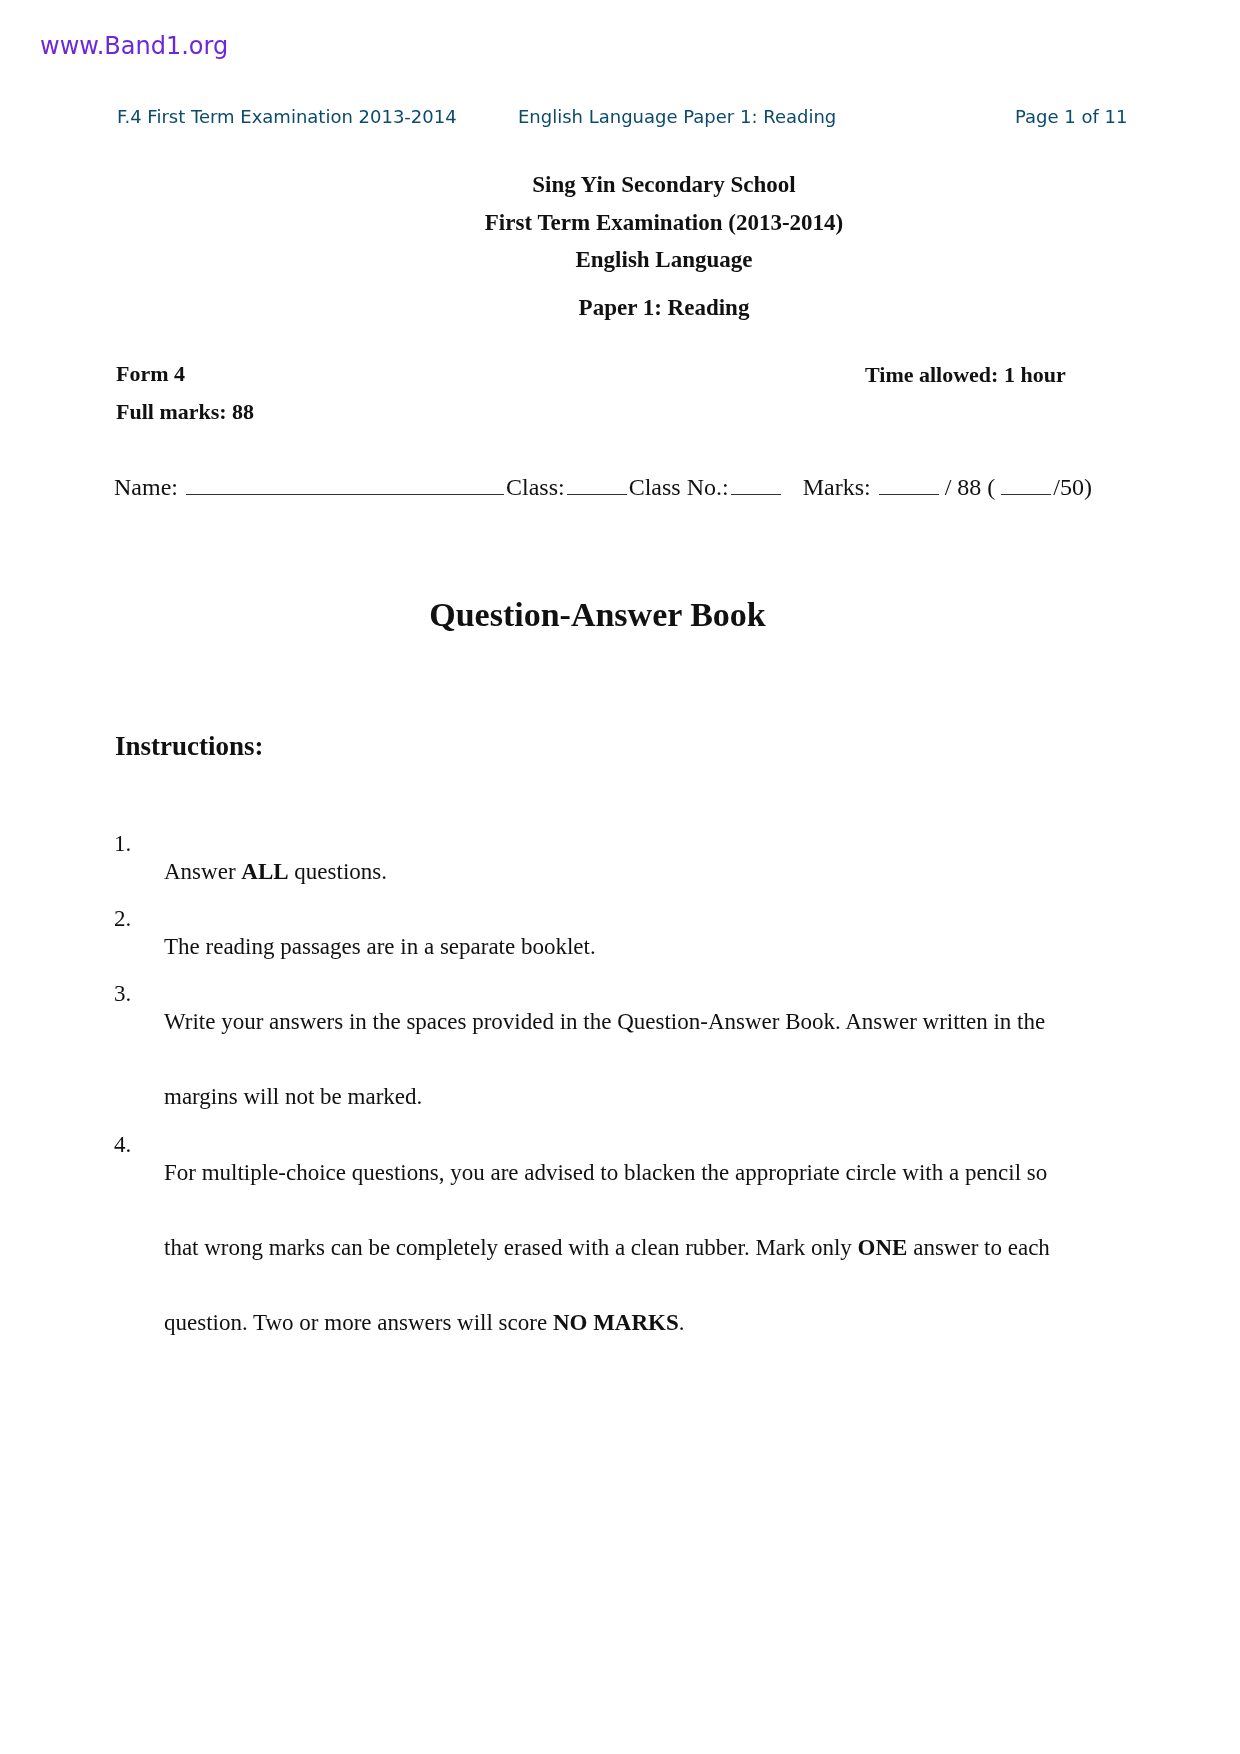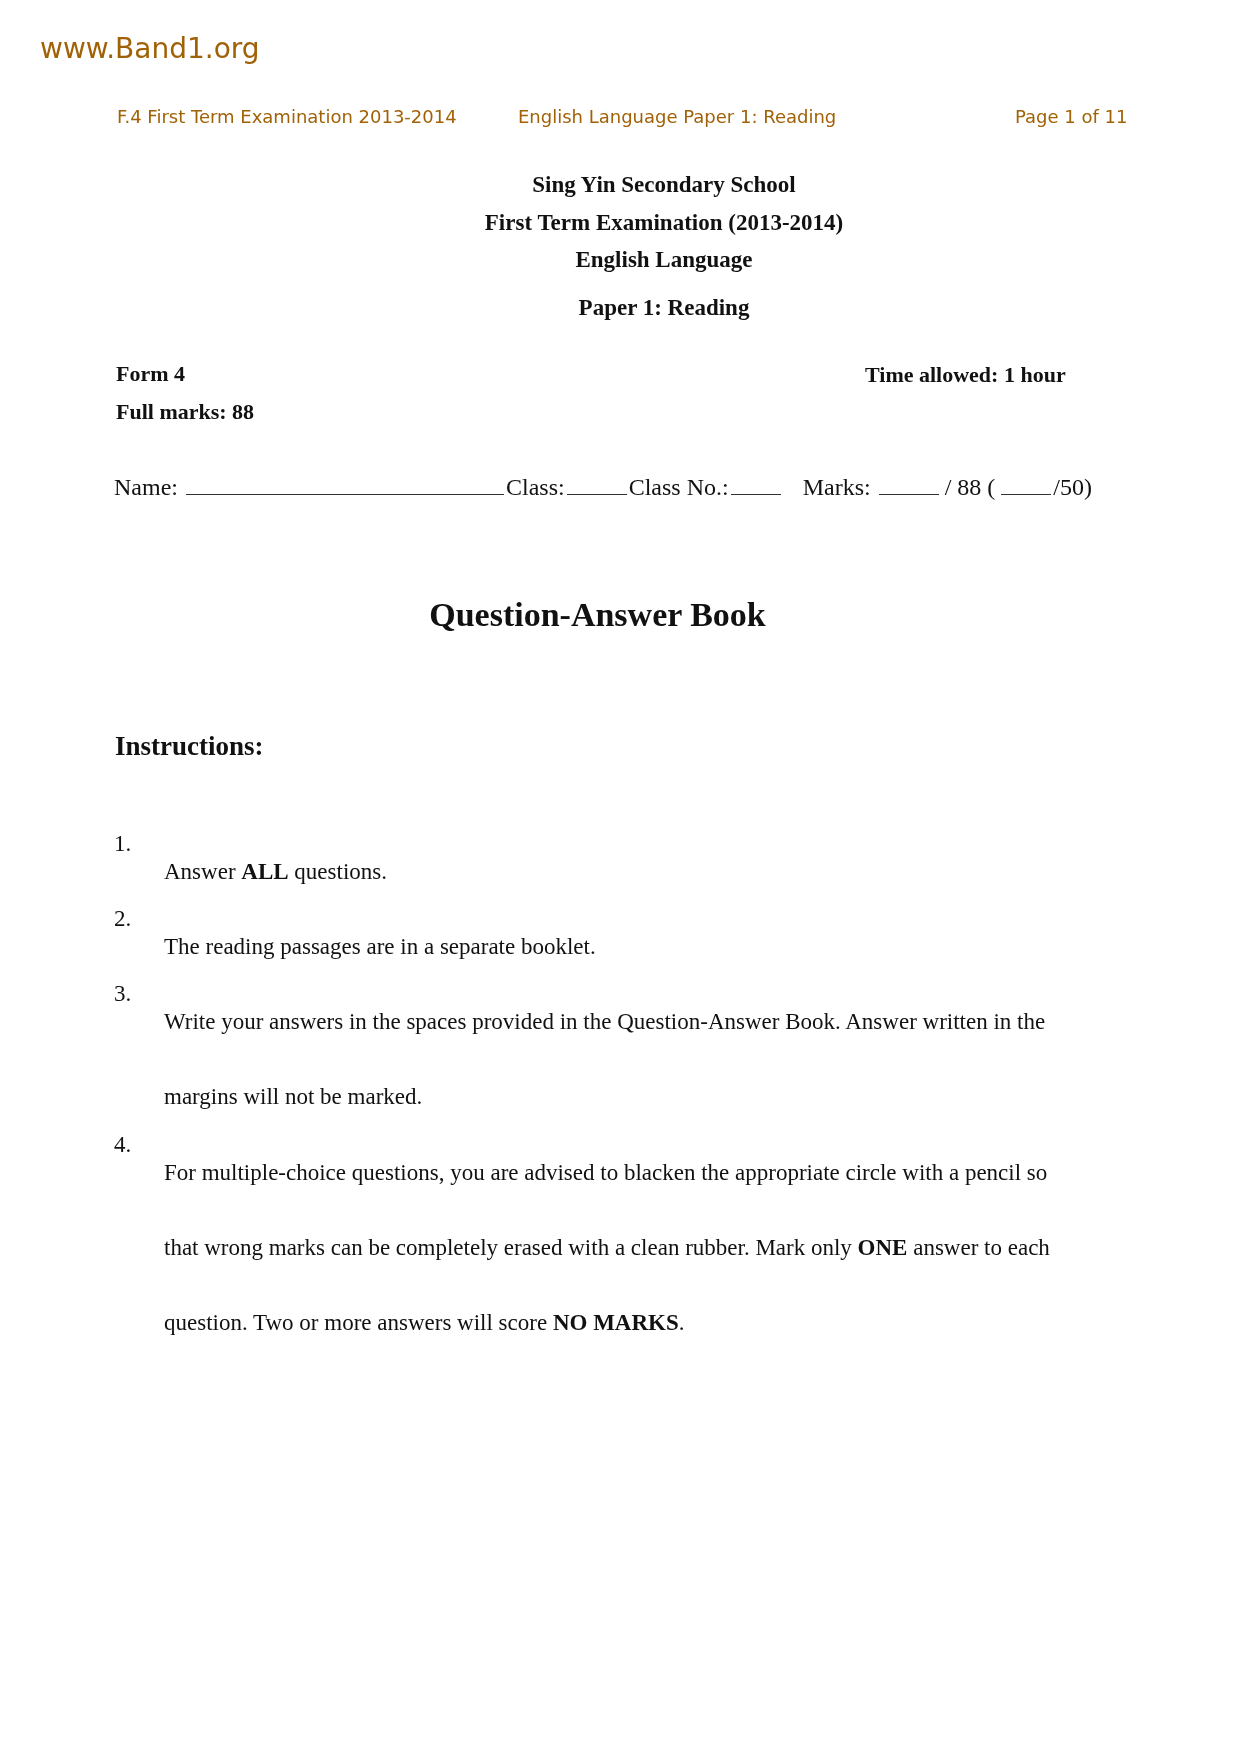--- a/index.html
+++ b/index.html
@@ -1,21 +1,21 @@
 <!DOCTYPE html>
 <html><head>
 <meta charset="utf-8">
 <style>
   html, body { margin: 0; padding: 0; background: #ffffff; }
   body { width: 1240px; height: 1754px; position: relative; overflow: hidden; color: #111; }
   .abs { position: absolute; white-space: nowrap; }
   .sans { font-family: "DejaVu Sans", "Liberation Sans", sans-serif; }
   .serif { font-family: "Liberation Serif", "DejaVu Serif", serif; }
-  #watermark { left: 40px; top: 32px; font-size: 28px; color: #a16207; }
-  .hdr { top: 106px; font-size: 18px; color: #a16207; }
+  #watermark { left: 40px; top: 32px; font-size: 24px; color: #6d28d9; }
+  .hdr { top: 106px; font-size: 18px; color: #0c4a6e; }
   #hdr-left { left: 117px; }
   #hdr-mid { left: 518px; }
   #hdr-right { left: 1015px; }
   .title { left: 0; width: 1240px; text-align: center; font-weight: bold; font-size: 23px; padding-left: 44px; }
   #t1 { top: 172px; } #t2 { top: 210px; } #t3 { top: 247px; } #t4 { top: 295px; }
   .meta { font-weight: bold; font-size: 22px; }
   #form { left: 116px; top: 361px; }
   #fullmarks { left: 116px; top: 399px; font-family: Liberation Serif, serif; }
   #time { left: 865px; top: 362px; }
   #fields { left: 114px; top: 474px; font-size: 24px; display: flex; align-items: baseline; text-align: center; }

